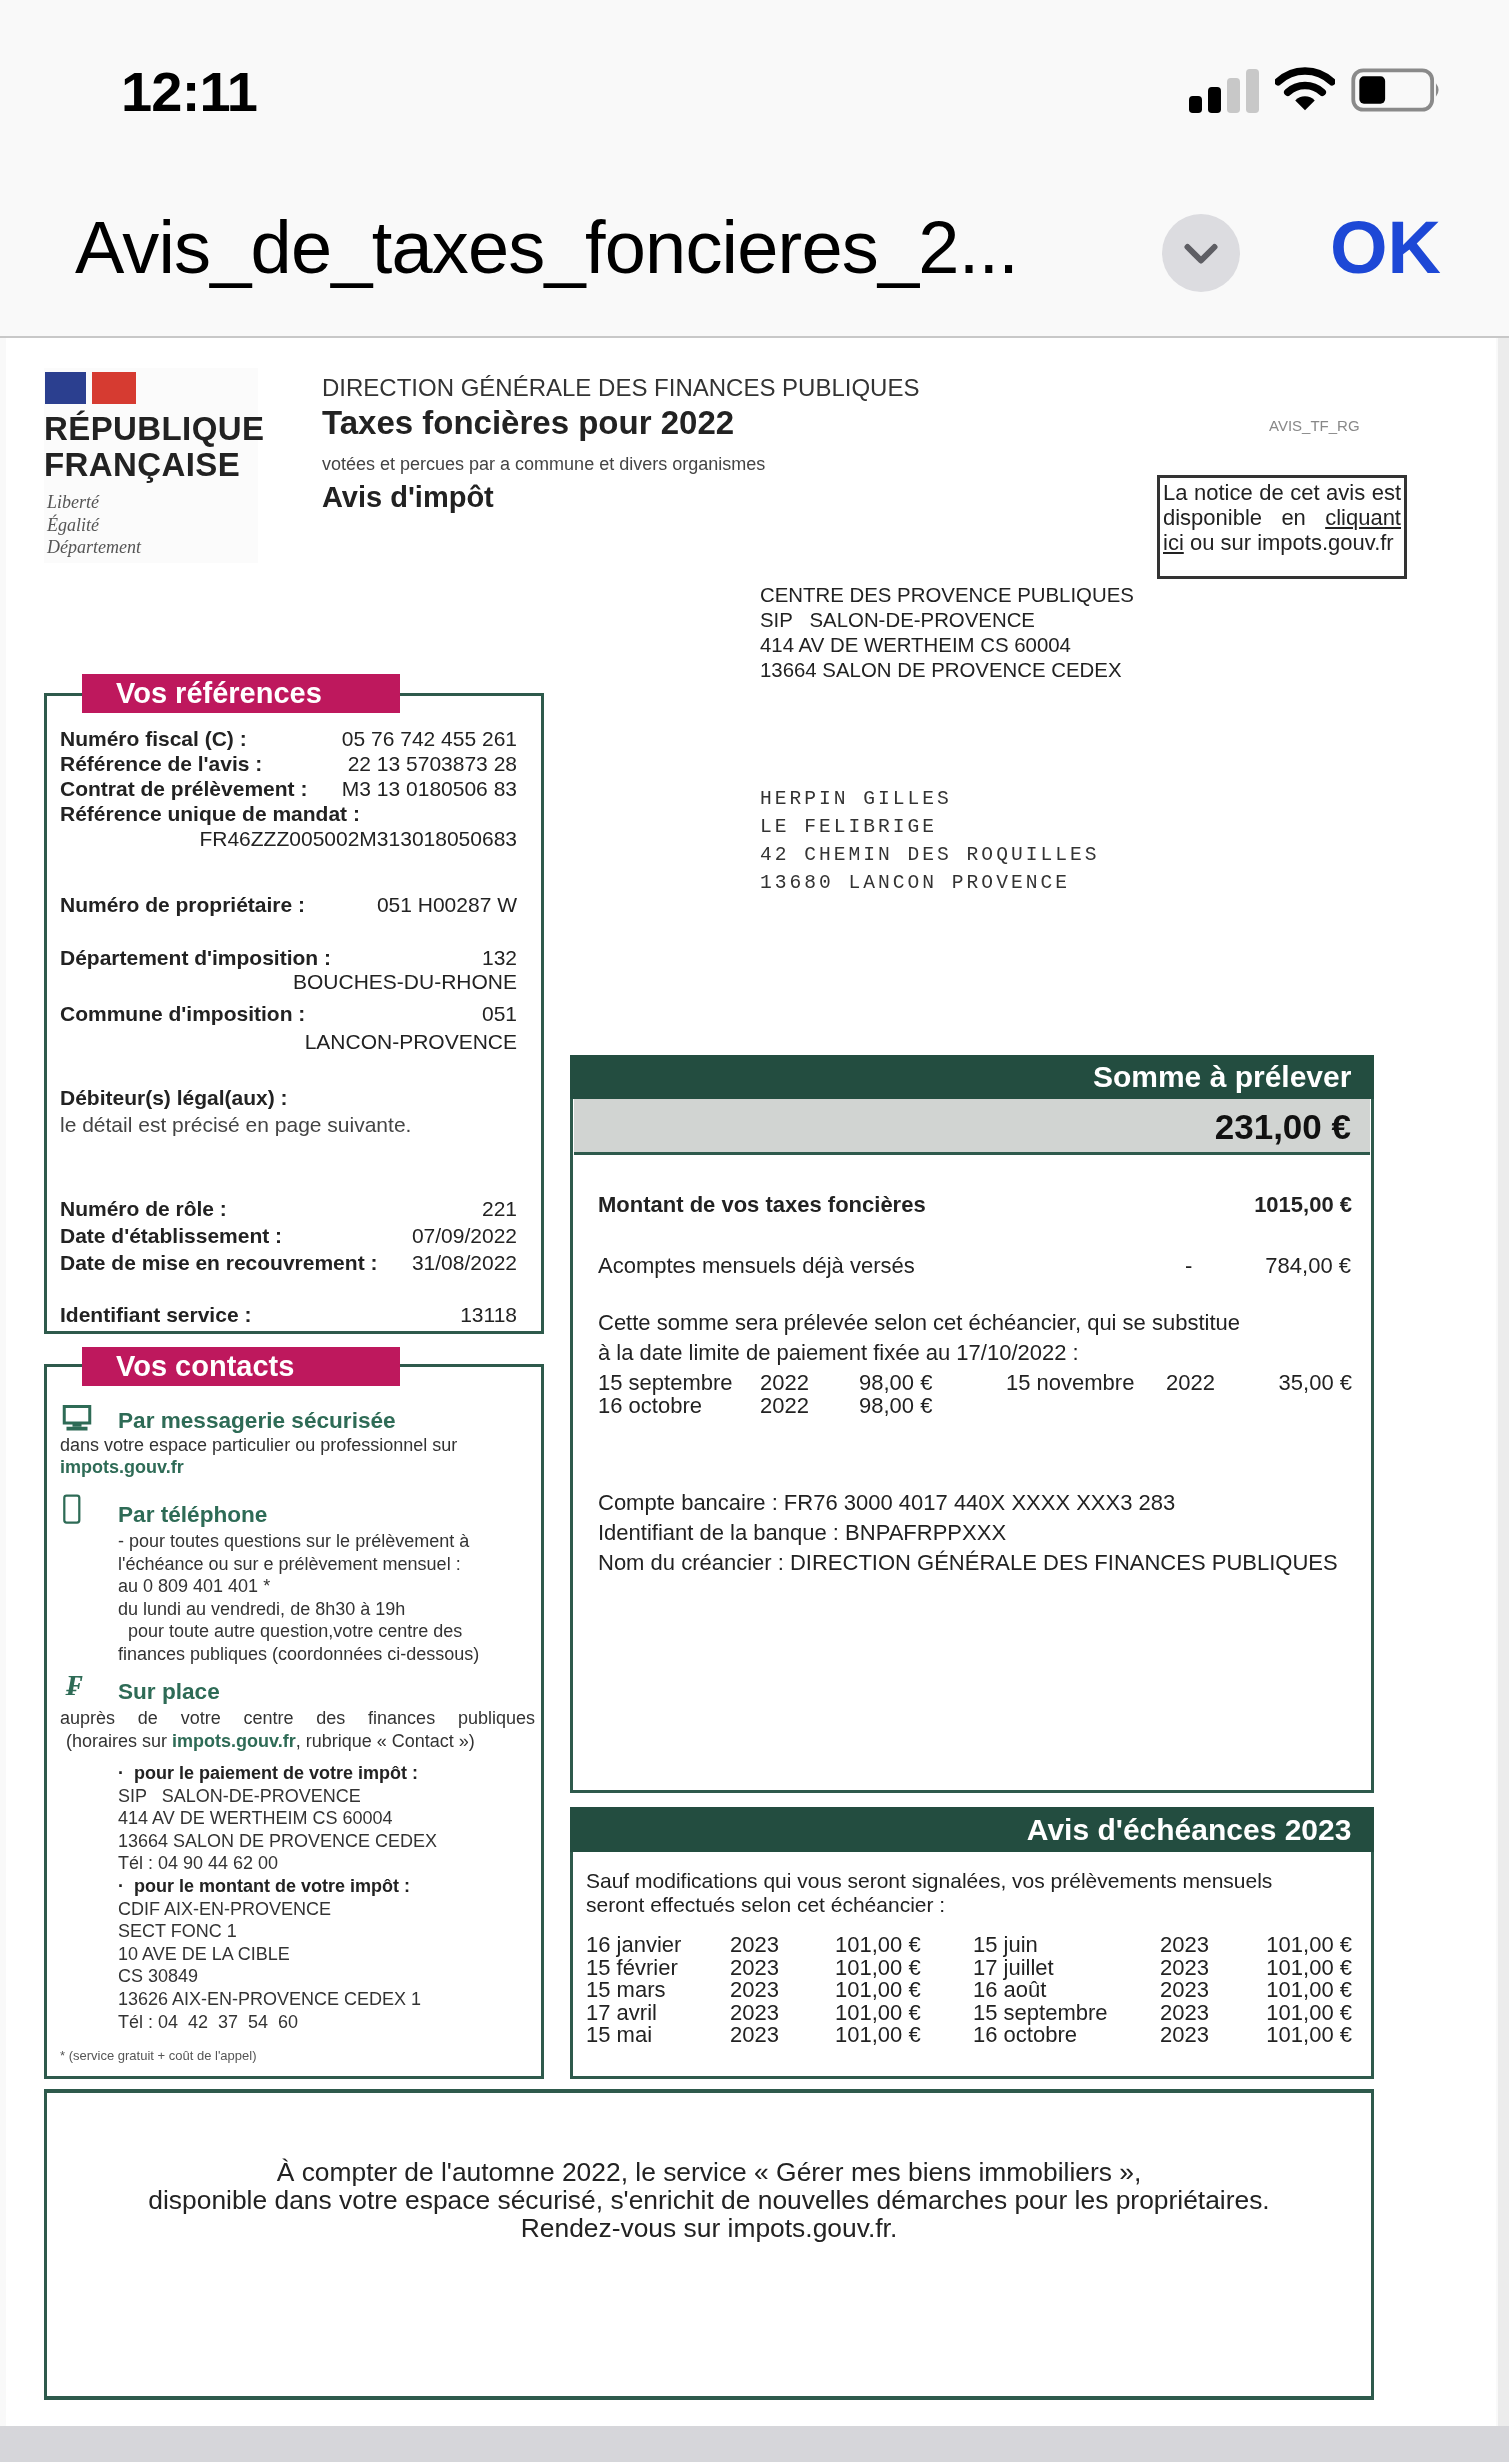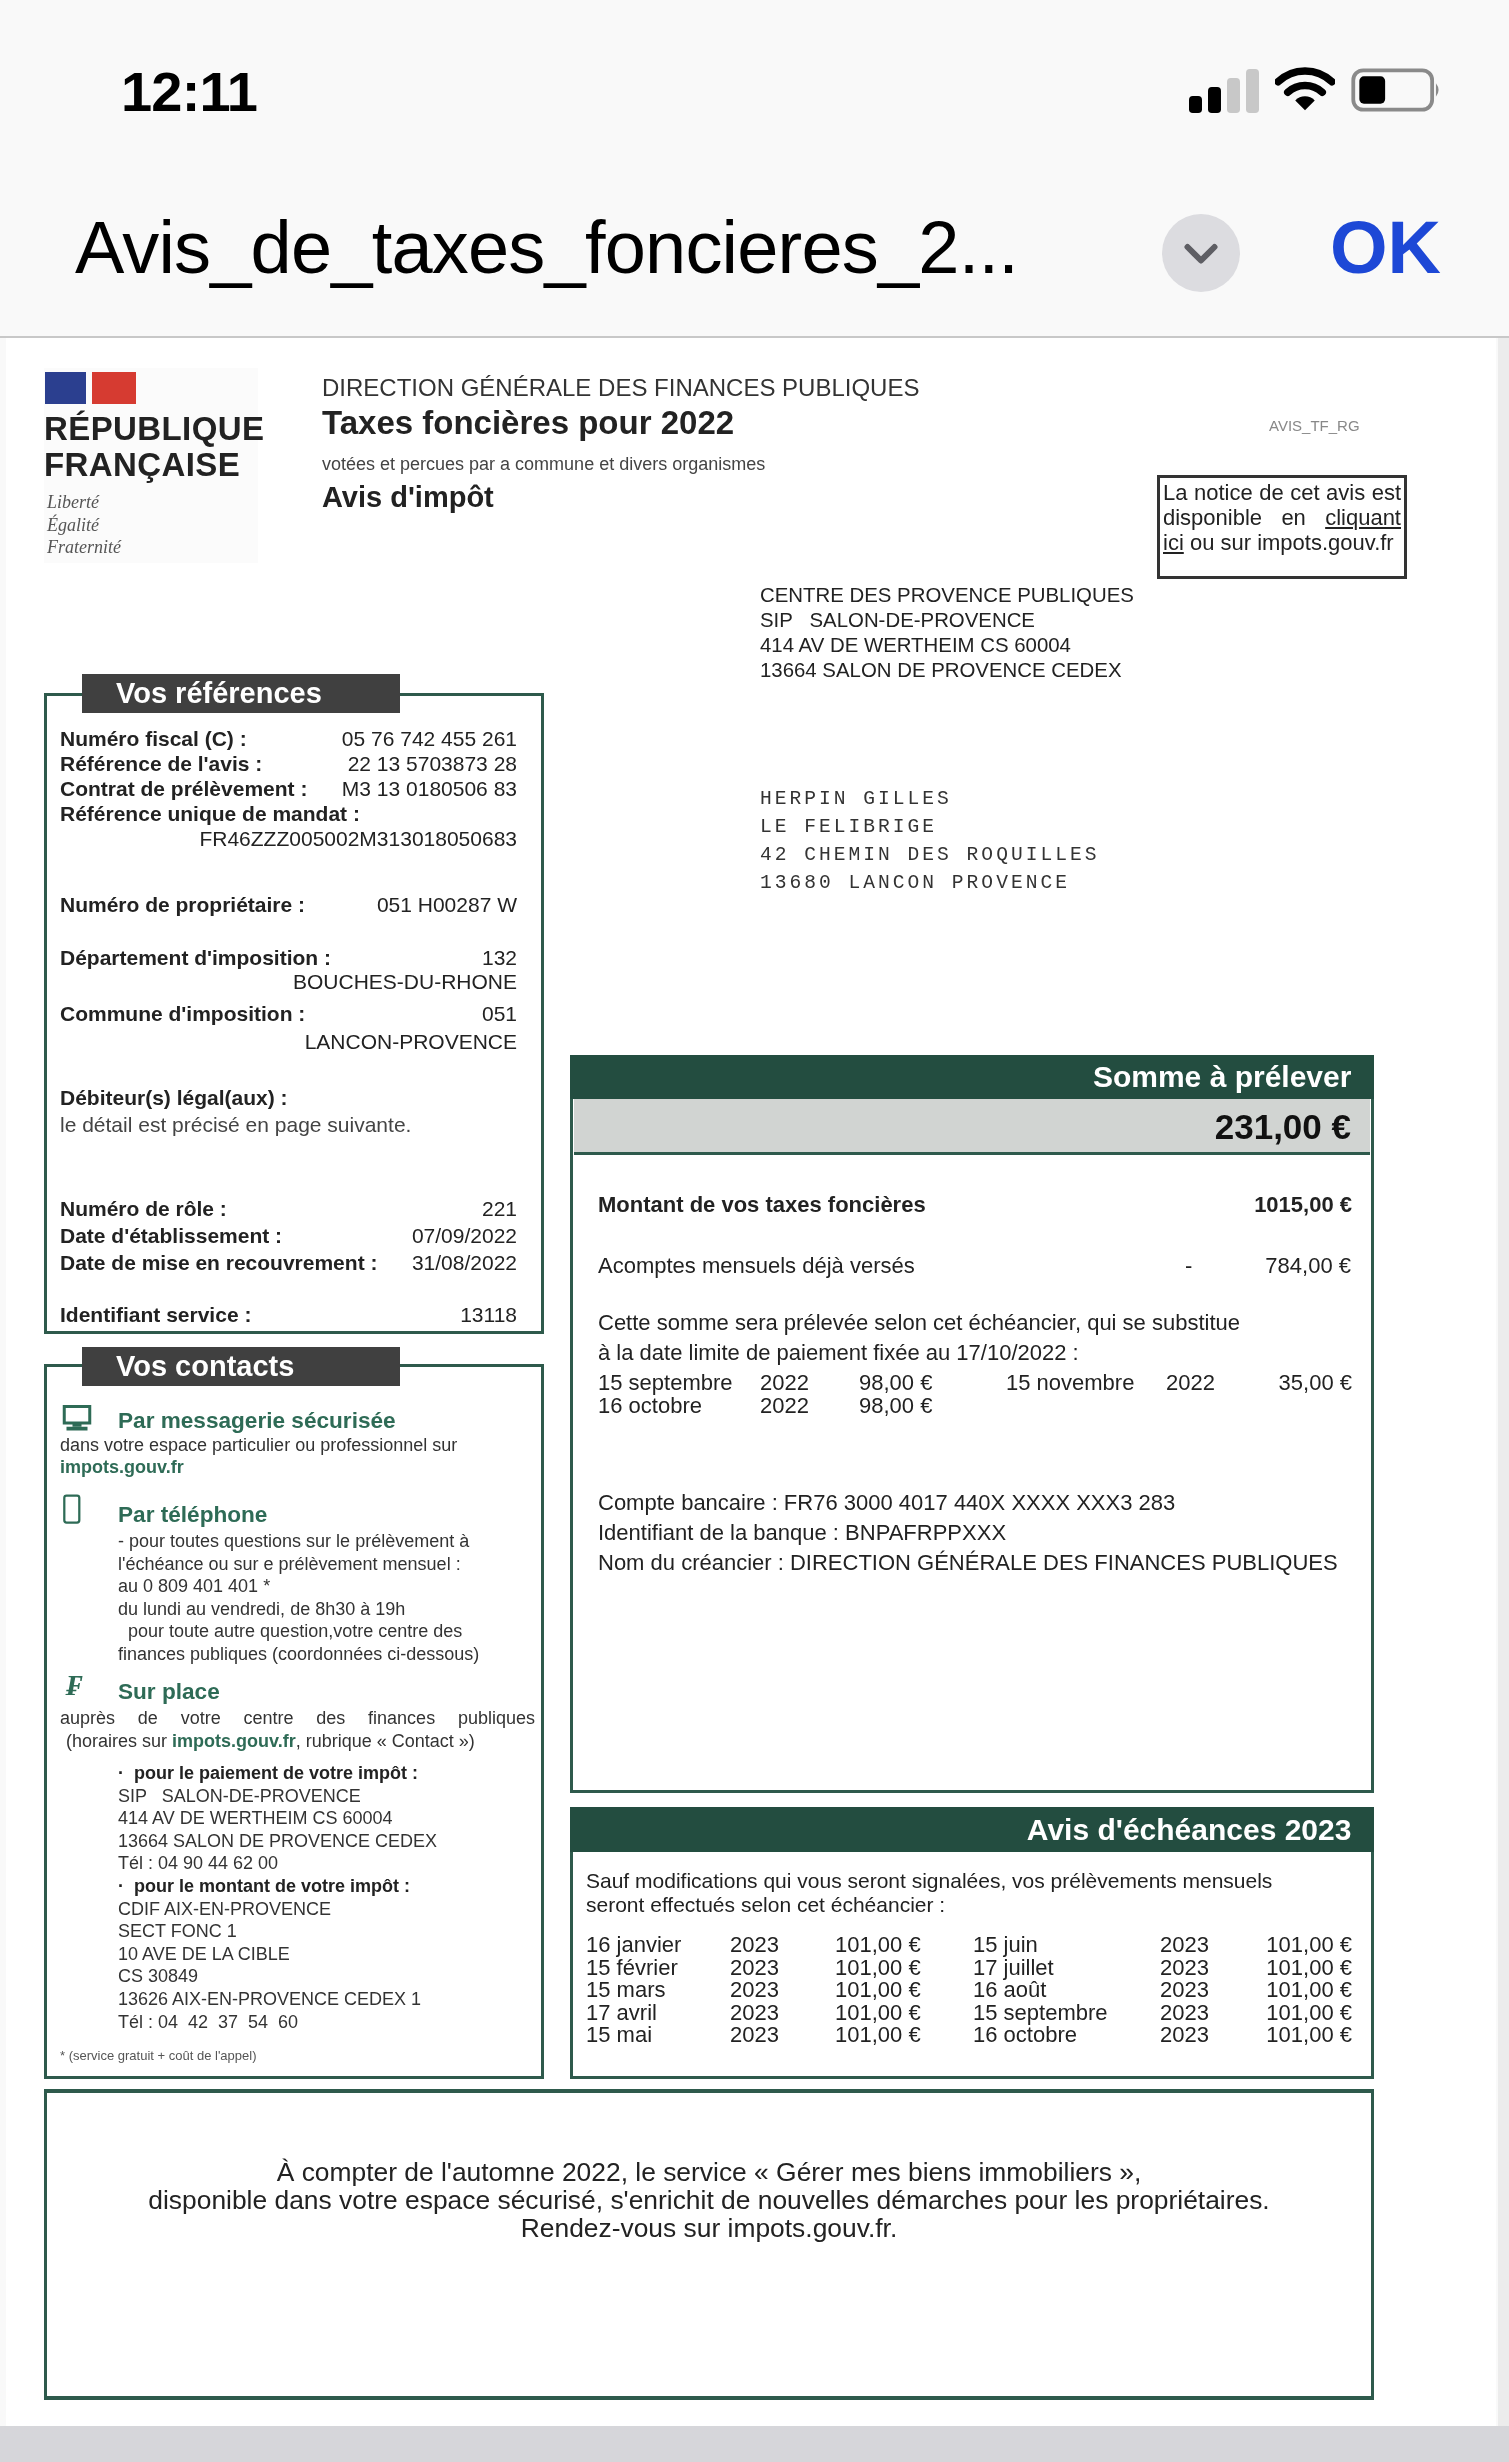--- a/index.html
+++ b/index.html
@@ -29,21 +29,21 @@
   .tf-title{left:322px;top:404px;font-size:33px;font-weight:700;color:#222;}
   .votees{left:322px;top:454px;font-size:18px;color:#444;}
   .avis{left:322px;top:481px;font-size:29px;font-weight:700;color:#222;}
   .code{left:1269px;top:417px;font-size:15px;color:#888;}
   .notice{left:1157px;top:475px;width:250px;height:104px;border:3px solid #333;box-sizing:border-box;font-size:22px;line-height:25px;padding:1.5px 3px;text-align:justify;color:#222;}
   .notice u{color:#222;}
   .cfp{left:760px;top:583px;font-size:20.4px;line-height:25px;color:#222;white-space:pre;}
   .recipient{left:760px;top:785px;font-family:"Liberation Mono",monospace;font-size:19.6px;line-height:28px;color:#333;letter-spacing:3px;white-space:pre;}
   
   .panel{border:3.8px solid #2e5a4c;box-sizing:border-box;background:#fff;}
-  .tab{background:#404040;color:#fff;font-size:29px;font-weight:700;box-sizing:border-box;padding-left:34px;line-height:39px;}
+  .tab{background:#be185d;color:#fff;font-size:29px;font-weight:700;box-sizing:border-box;padding-left:34px;line-height:39px;}
   .row{position:absolute;left:60px;width:457px;font-size:21px;line-height:25px;}
   .row .lbl{font-weight:700;color:#222;}
   .row .val{position:absolute;right:0;top:0;color:#222;white-space:nowrap;}
   
   .c-head{position:absolute;font-size:22.6px;font-weight:700;color:#2e6b56;}
   .c-txt{position:absolute;font-size:18px;line-height:22.6px;color:#333;}
   .c-ico{position:absolute;color:#2e6b56;}
   
   .sheader{background:#234d40;color:#fff;font-size:30px;font-weight:700;text-align:right;padding-right:22.6px;box-sizing:border-box;}
   .gray{background:#d1d4d2;font-size:35px;font-weight:700;text-align:right;padding-right:19px;box-sizing:border-box;color:#111;}
@@ -88,21 +88,21 @@
 <div class="abs logo"></div>
 <div class="abs flag-b"></div>
 <div class="abs flag-r"></div>
 <div class="abs rep">
   <div>RÉPUBLIQUE</div>
   <div>FRANÇAISE</div>
 </div>
 <div class="abs devise">
   <div>Liberté</div>
   <div>Égalité</div>
-  <div>Fraternité</div>
+  <div>Département</div>
 </div>
 
 <div class="abs dgfip">DIRECTION GÉNÉRALE DES FINANCES PUBLIQUES</div>
 <div class="abs tf-title">Taxes foncières pour 2022</div>
 <div class="abs votees">votées et percues par  a commune et divers organismes</div>
 <div class="abs avis">Avis d'impôt</div>
 <div class="abs code">AVIS_TF_RG</div>
 <div class="abs notice"><span>La notice de cet avis est disponible en </span><u>cliquant ici</u><span> ou sur impots.gouv.fr</span></div>
 
 <div class="abs cfp"><div>CENTRE DES PROVENCE PUBLIQUES</div><div>SIP   SALON-DE-PROVENCE</div><div>414 AV DE WERTHEIM CS 60004</div><div>13664 SALON DE PROVENCE CEDEX</div></div>

